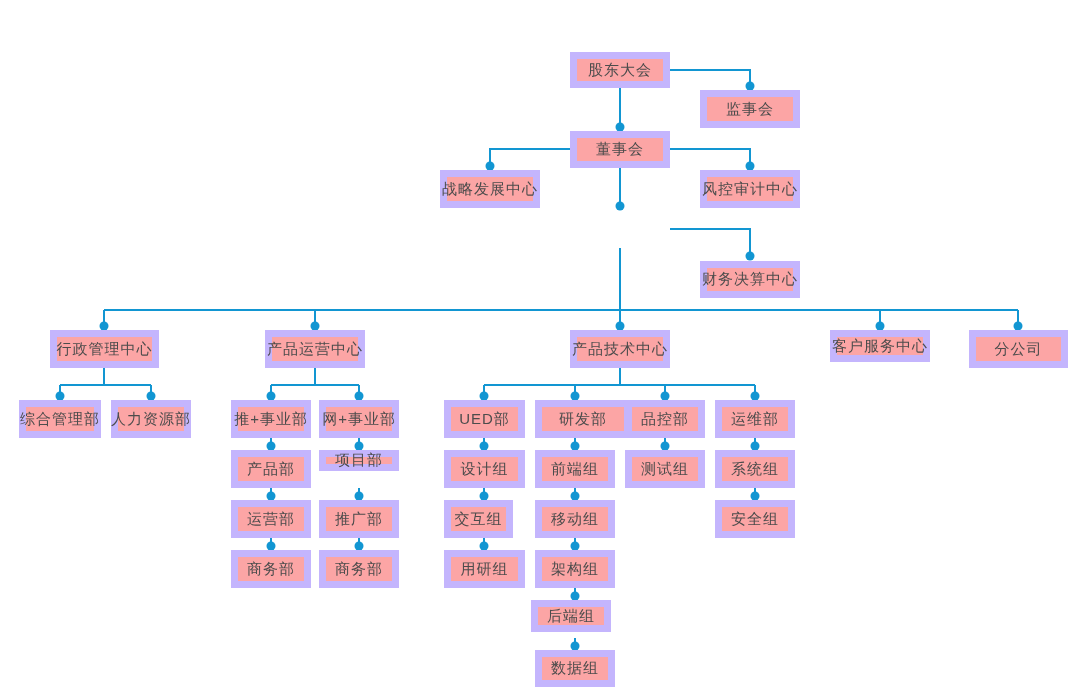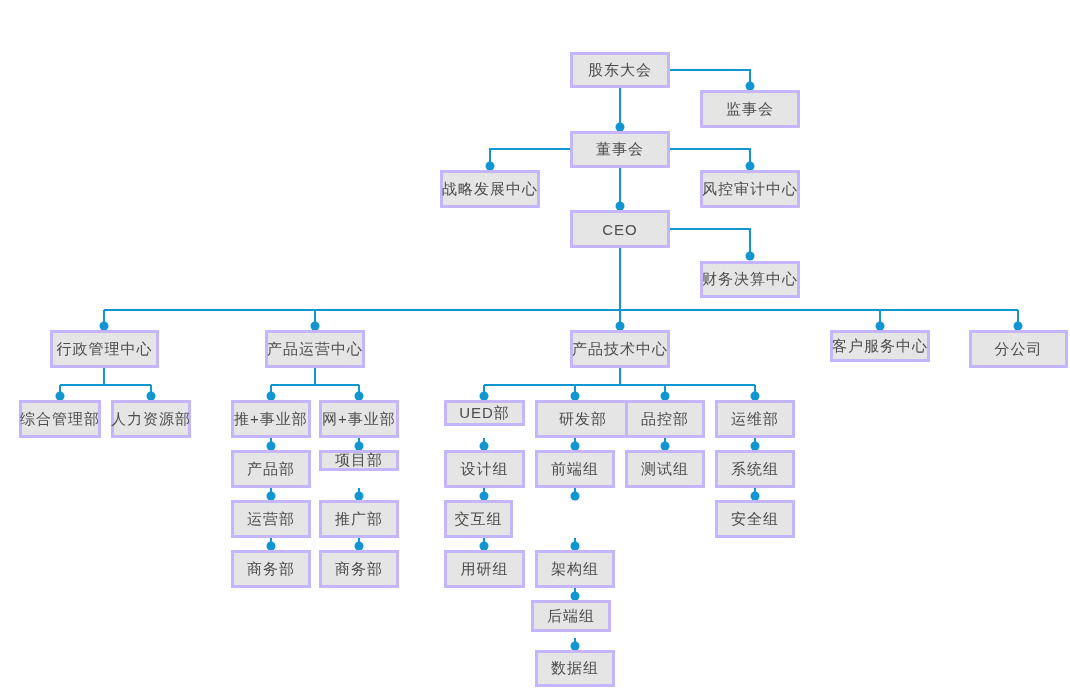--- a/index.html
+++ b/index.html
@@ -12,22 +12,22 @@
     overflow: hidden;
   }
   .connectors {
     position: absolute;
     left: 0; top: 0;
     pointer-events: none;
   }
   .node {
     position: absolute;
     box-sizing: border-box;
-    background: #e5e5e5;
-    border: 3px solid #c4b5fd;
+    background: #fca5a5;
+    border: 7px solid #c4b5fd;
     display: flex;
     align-items: center;
     justify-content: center;
     font-size: 15px;
     color: #4c4c4c;
     letter-spacing: 1px;
     white-space: nowrap;
   }
 </style>
 </head>
@@ -94,48 +94,48 @@
       <circle cx="755" cy="446" r="4.5"></circle>
       <circle cx="755" cy="496" r="4.5"></circle>
     </g>
   </svg>
 
   <div class="node" style="left:570px;top:52px;width:100px;height:36px">股东大会</div>
   <div class="node" style="left:700px;top:90px;width:100px;height:38px">监事会</div>
   <div class="node" style="left:570px;top:131px;width:100px;height:37px">董事会</div>
   <div class="node" style="left:440px;top:170px;width:100px;height:38px">战略发展中心</div>
   <div class="node" style="left:700px;top:170px;width:100px;height:38px">风控审计中心</div>
-  <div class="node" style="left:570px;top:210px;width:100px;height:38px">CEO</div>
   <div class="node" style="left:700px;top:261px;width:100px;height:37px">财务决算中心</div>
 
   <div class="node" style="left:50px;top:330px;width:109px;height:38px">行政管理中心</div>
   <div class="node" style="left:265px;top:330px;width:100px;height:38px">产品运营中心</div>
   <div class="node" style="left:570px;top:330px;width:100px;height:38px">产品技术中心</div>
   <div class="node" style="left:830px;top:330px;width:100px;height:32px">客户服务中心</div>
   <div class="node" style="left:969px;top:330px;width:99px;height:38px">分公司</div>
 
   <div class="node" style="left:19px;top:400px;width:82px;height:38px">综合管理部</div>
   <div class="node" style="left:111px;top:400px;width:80px;height:38px">人力资源部</div>
 
   <div class="node" style="left:231px;top:400px;width:80px;height:38px">推+事业部</div>
   <div class="node" style="left:319px;top:400px;width:80px;height:38px">网+事业部</div>
   <div class="node" style="left:231px;top:450px;width:80px;height:38px">产品部</div>
   <div class="node" style="left:231px;top:500px;width:80px;height:38px">运营部</div>
   <div class="node" style="left:231px;top:550px;width:80px;height:38px">商务部</div>
   <div class="node" style="left:319px;top:450px;width:80px;height:21px">项目部</div>
   <div class="node" style="left:319px;top:500px;width:80px;height:38px">推广部</div>
   <div class="node" style="left:319px;top:550px;width:80px;height:38px">商务部</div>
 
-  <div class="node" style="left:444px;top:400px;width:81px;height:26px">UED部</div>
+  <div class="node" style="left:444px;top:400px;width:81px;height:38px">UED部</div>
   <div class="node" style="left:444px;top:450px;width:81px;height:38px">设计组</div>
   <div class="node" style="left:444px;top:500px;width:69px;height:38px">交互组</div>
   <div class="node" style="left:444px;top:550px;width:81px;height:38px">用研组</div>
 
   <div class="node" style="left:535px;top:400px;width:96px;height:38px">研发部</div>
   <div class="node" style="left:535px;top:450px;width:80px;height:38px">前端组</div>
+  <div class="node" style="left:535px;top:500px;width:80px;height:38px">移动组</div>
   <div class="node" style="left:535px;top:550px;width:80px;height:38px">架构组</div>
   <div class="node" style="left:531px;top:600px;width:80px;height:32px">后端组</div>
   <div class="node" style="left:535px;top:650px;width:80px;height:37px">数据组</div>
 
   <div class="node" style="left:625px;top:450px;width:80px;height:38px">测试组</div>
   <div class="node" style="left:625px;top:400px;width:80px;height:38px">品控部</div>
 
   <div class="node" style="left:715px;top:400px;width:80px;height:38px">运维部</div>
   <div class="node" style="left:715px;top:450px;width:80px;height:38px">系统组</div>
   <div class="node" style="left:715px;top:500px;width:80px;height:38px">安全组</div>

